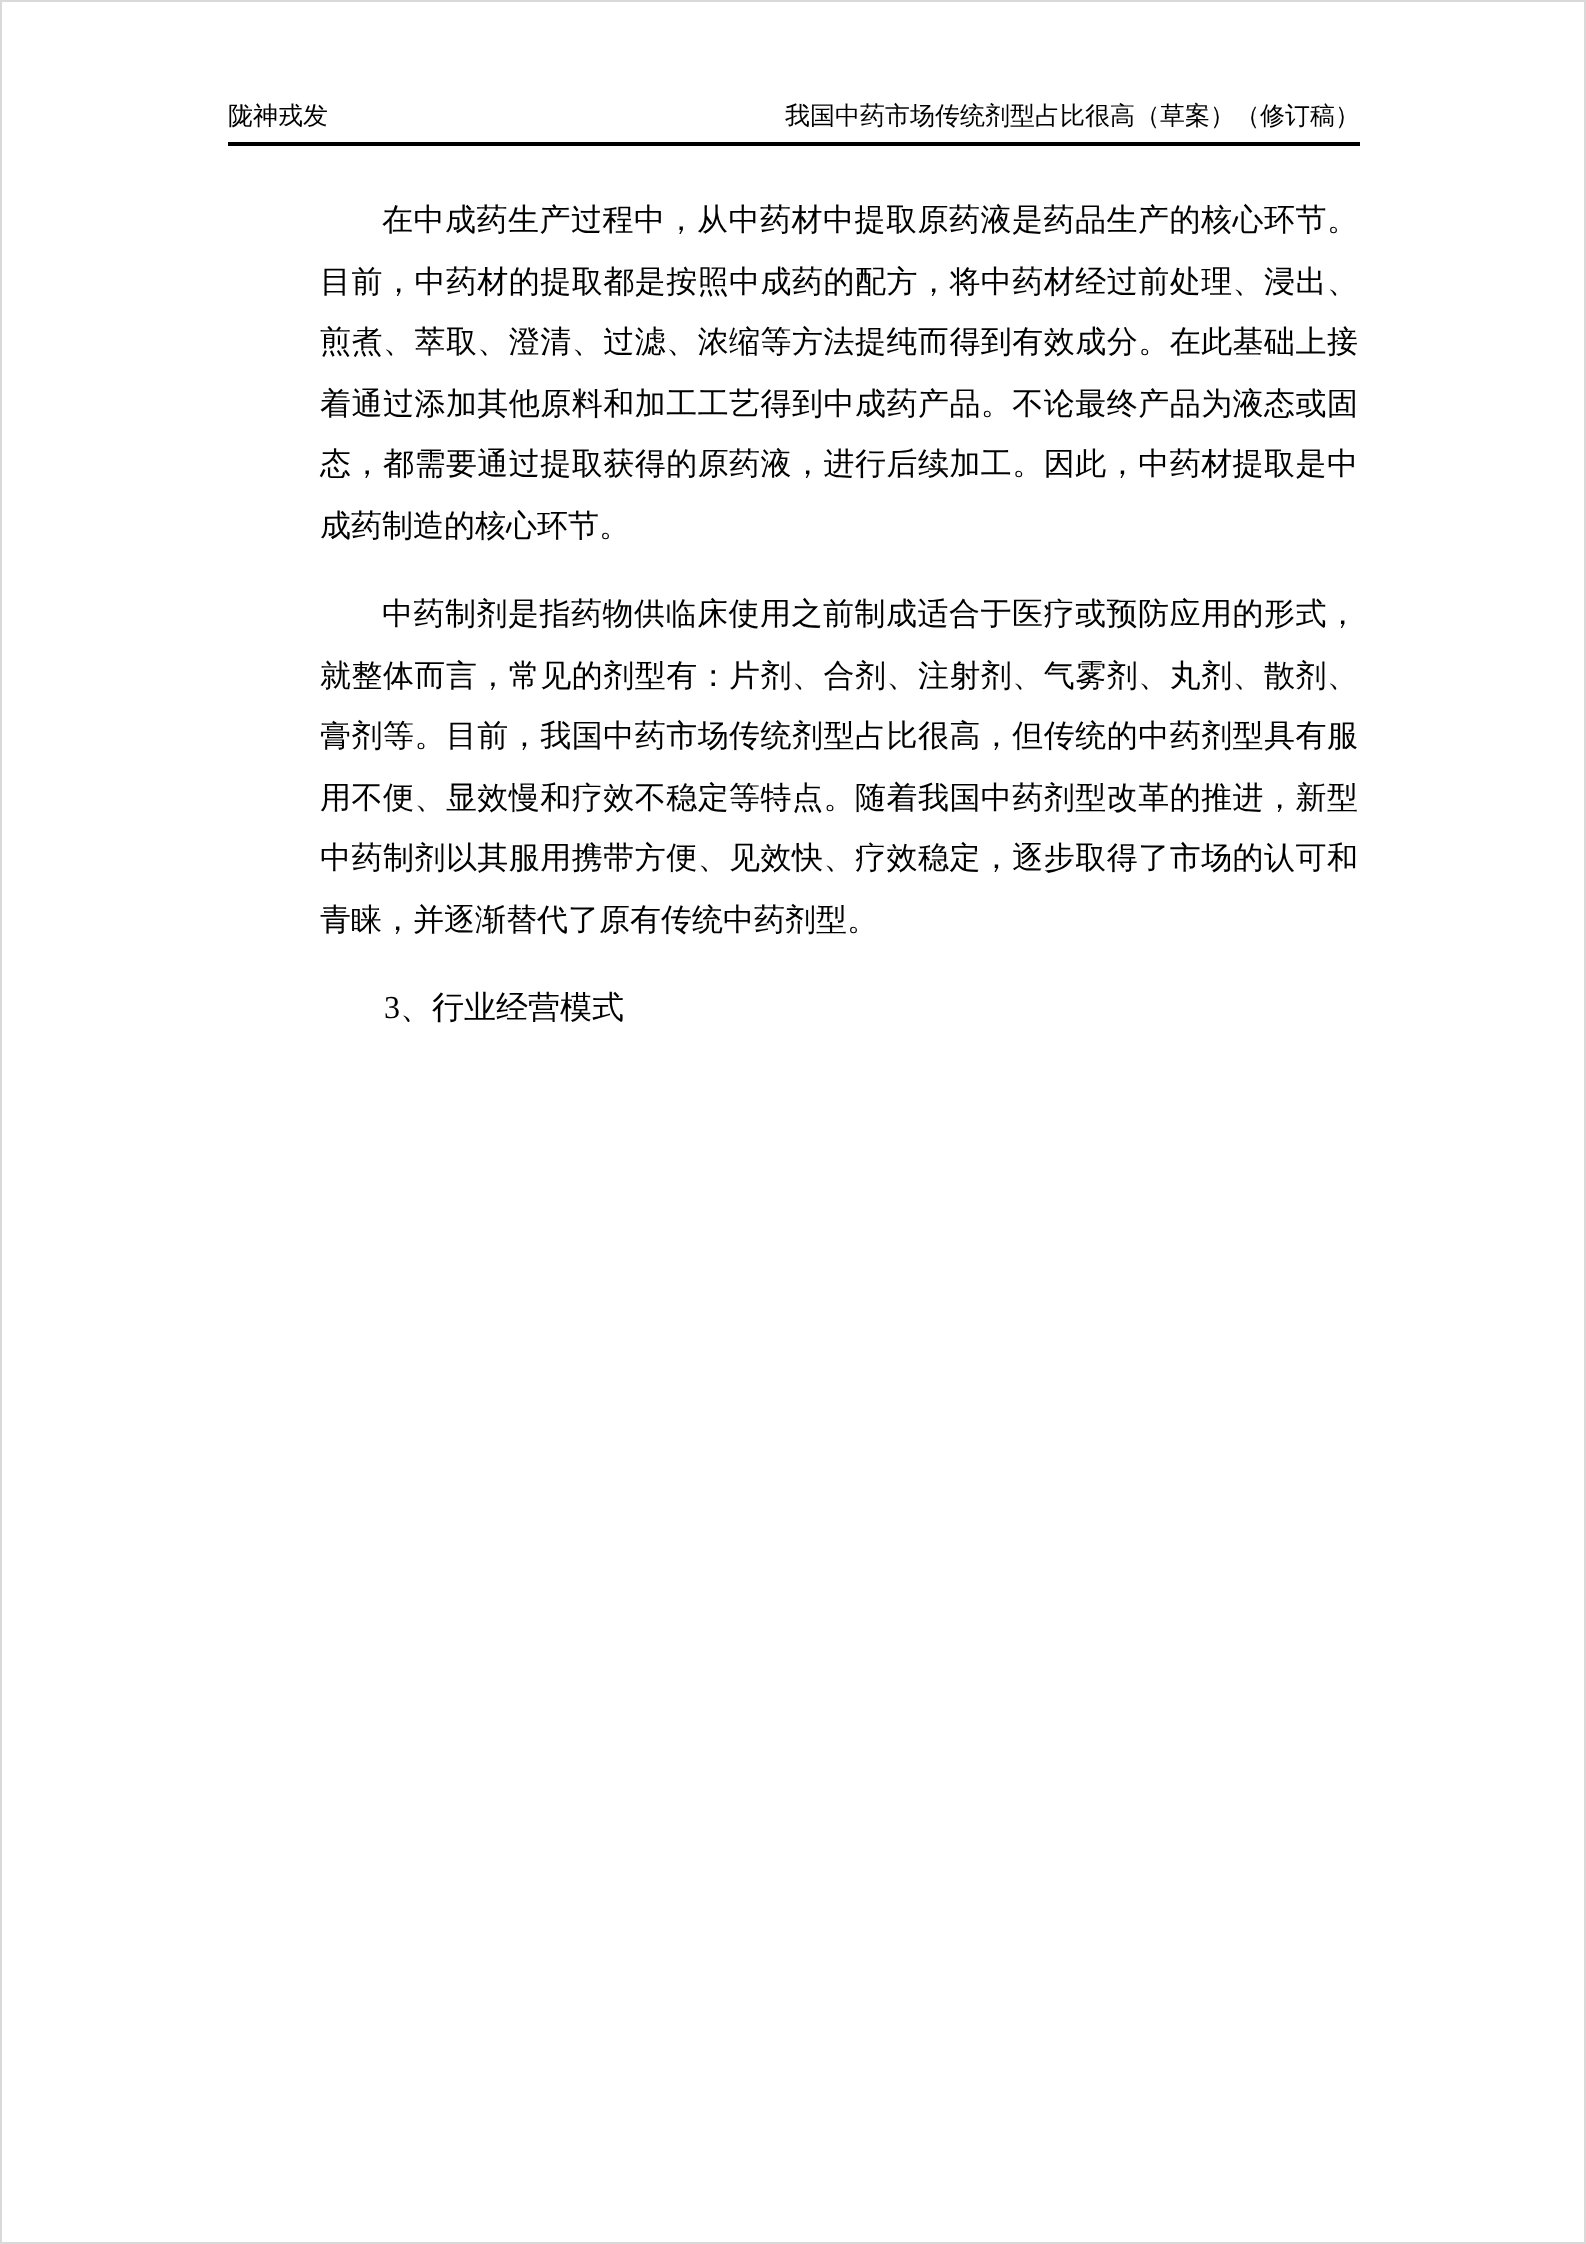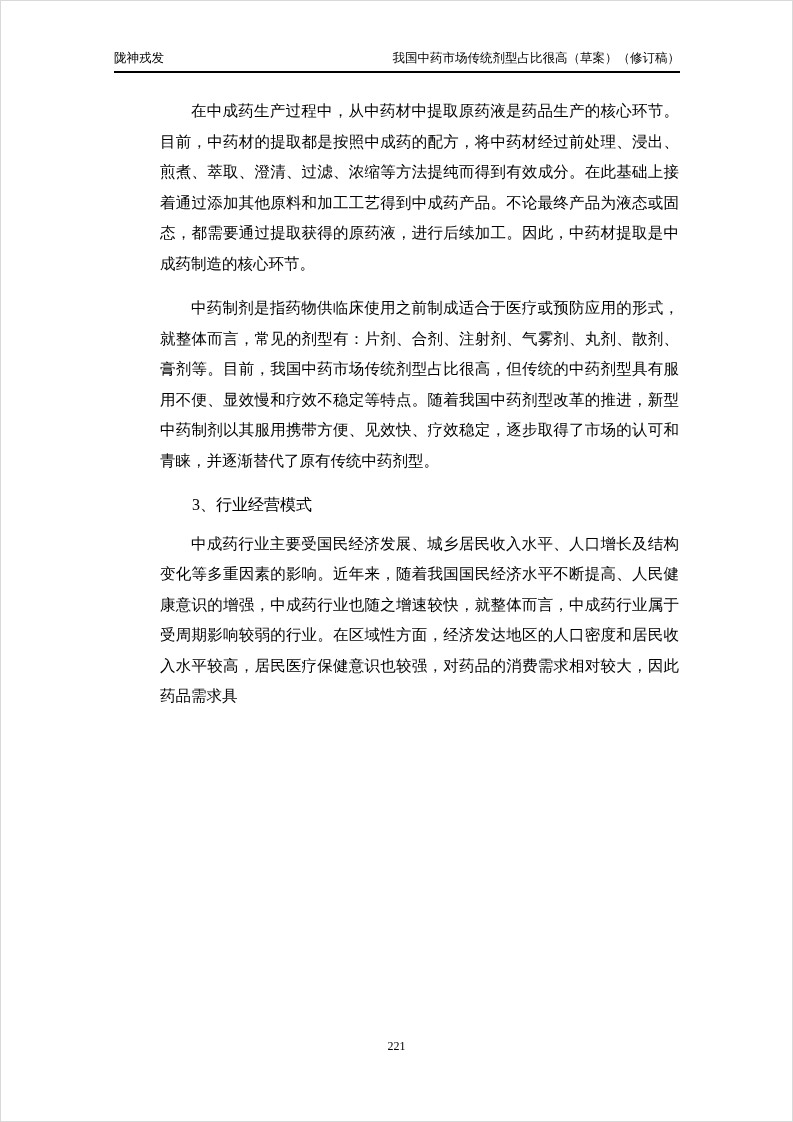--- a/index.html
+++ b/index.html
@@ -73,20 +73,16 @@
 
   <div class="header">
     <span class="h-left">陇神戎发</span>
     <span class="h-right">我国中药市场传统剂型占比很高（草案）（修订稿）</span>
   </div>
 
   <div class="content">
     <p class="para">在中成药生产过程中，从中药材中提取原药液是药品生产的核心环节。目前，中药材的提取都是按照中成药的配方，将中药材经过前处理、浸出、煎煮、萃取、澄清、过滤、浓缩等方法提纯而得到有效成分。在此基础上接着通过添加其他原料和加工工艺得到中成药产品。不论最终产品为液态或固态，都需要通过提取获得的原药液，进行后续加工。因此，中药材提取是中成药制造的核心环节。</p>
     <p class="para">中药制剂是指药物供临床使用之前制成适合于医疗或预防应用的形式，就整体而言，常见的剂型有：片剂、合剂、注射剂、气雾剂、丸剂、散剂、膏剂等。目前，我国中药市场传统剂型占比很高，但传统的中药剂型具有服用不便、显效慢和疗效不稳定等特点。随着我国中药剂型改革的推进，新型中药制剂以其服用携带方便、见效快、疗效稳定，逐步取得了市场的认可和青睐，并逐渐替代了原有传统中药剂型。</p>
     <p class="heading">3、行业经营模式</p>
-    <p class="para">中成药行业主要受国民经济发展、城乡居民收入水平、人口增长及结构变化等多重因素的影响。近年来，随着我国国民经济水平不断提高、人民健康意识的增强，中成药行业也随之增速较快，就整体而言，中成药行业属于受周期影响较弱的行业。在区域性方面，经济发达地区的人口密度和居民收入水平较高，居民医疗保健意识也较强，对药品的消费需求相对较大，因此药品需求具</p>
   </div>
 
-  <div class="footer">
-    <span>221</span>
-  </div>
 
 </div>
 
 </body></html>

